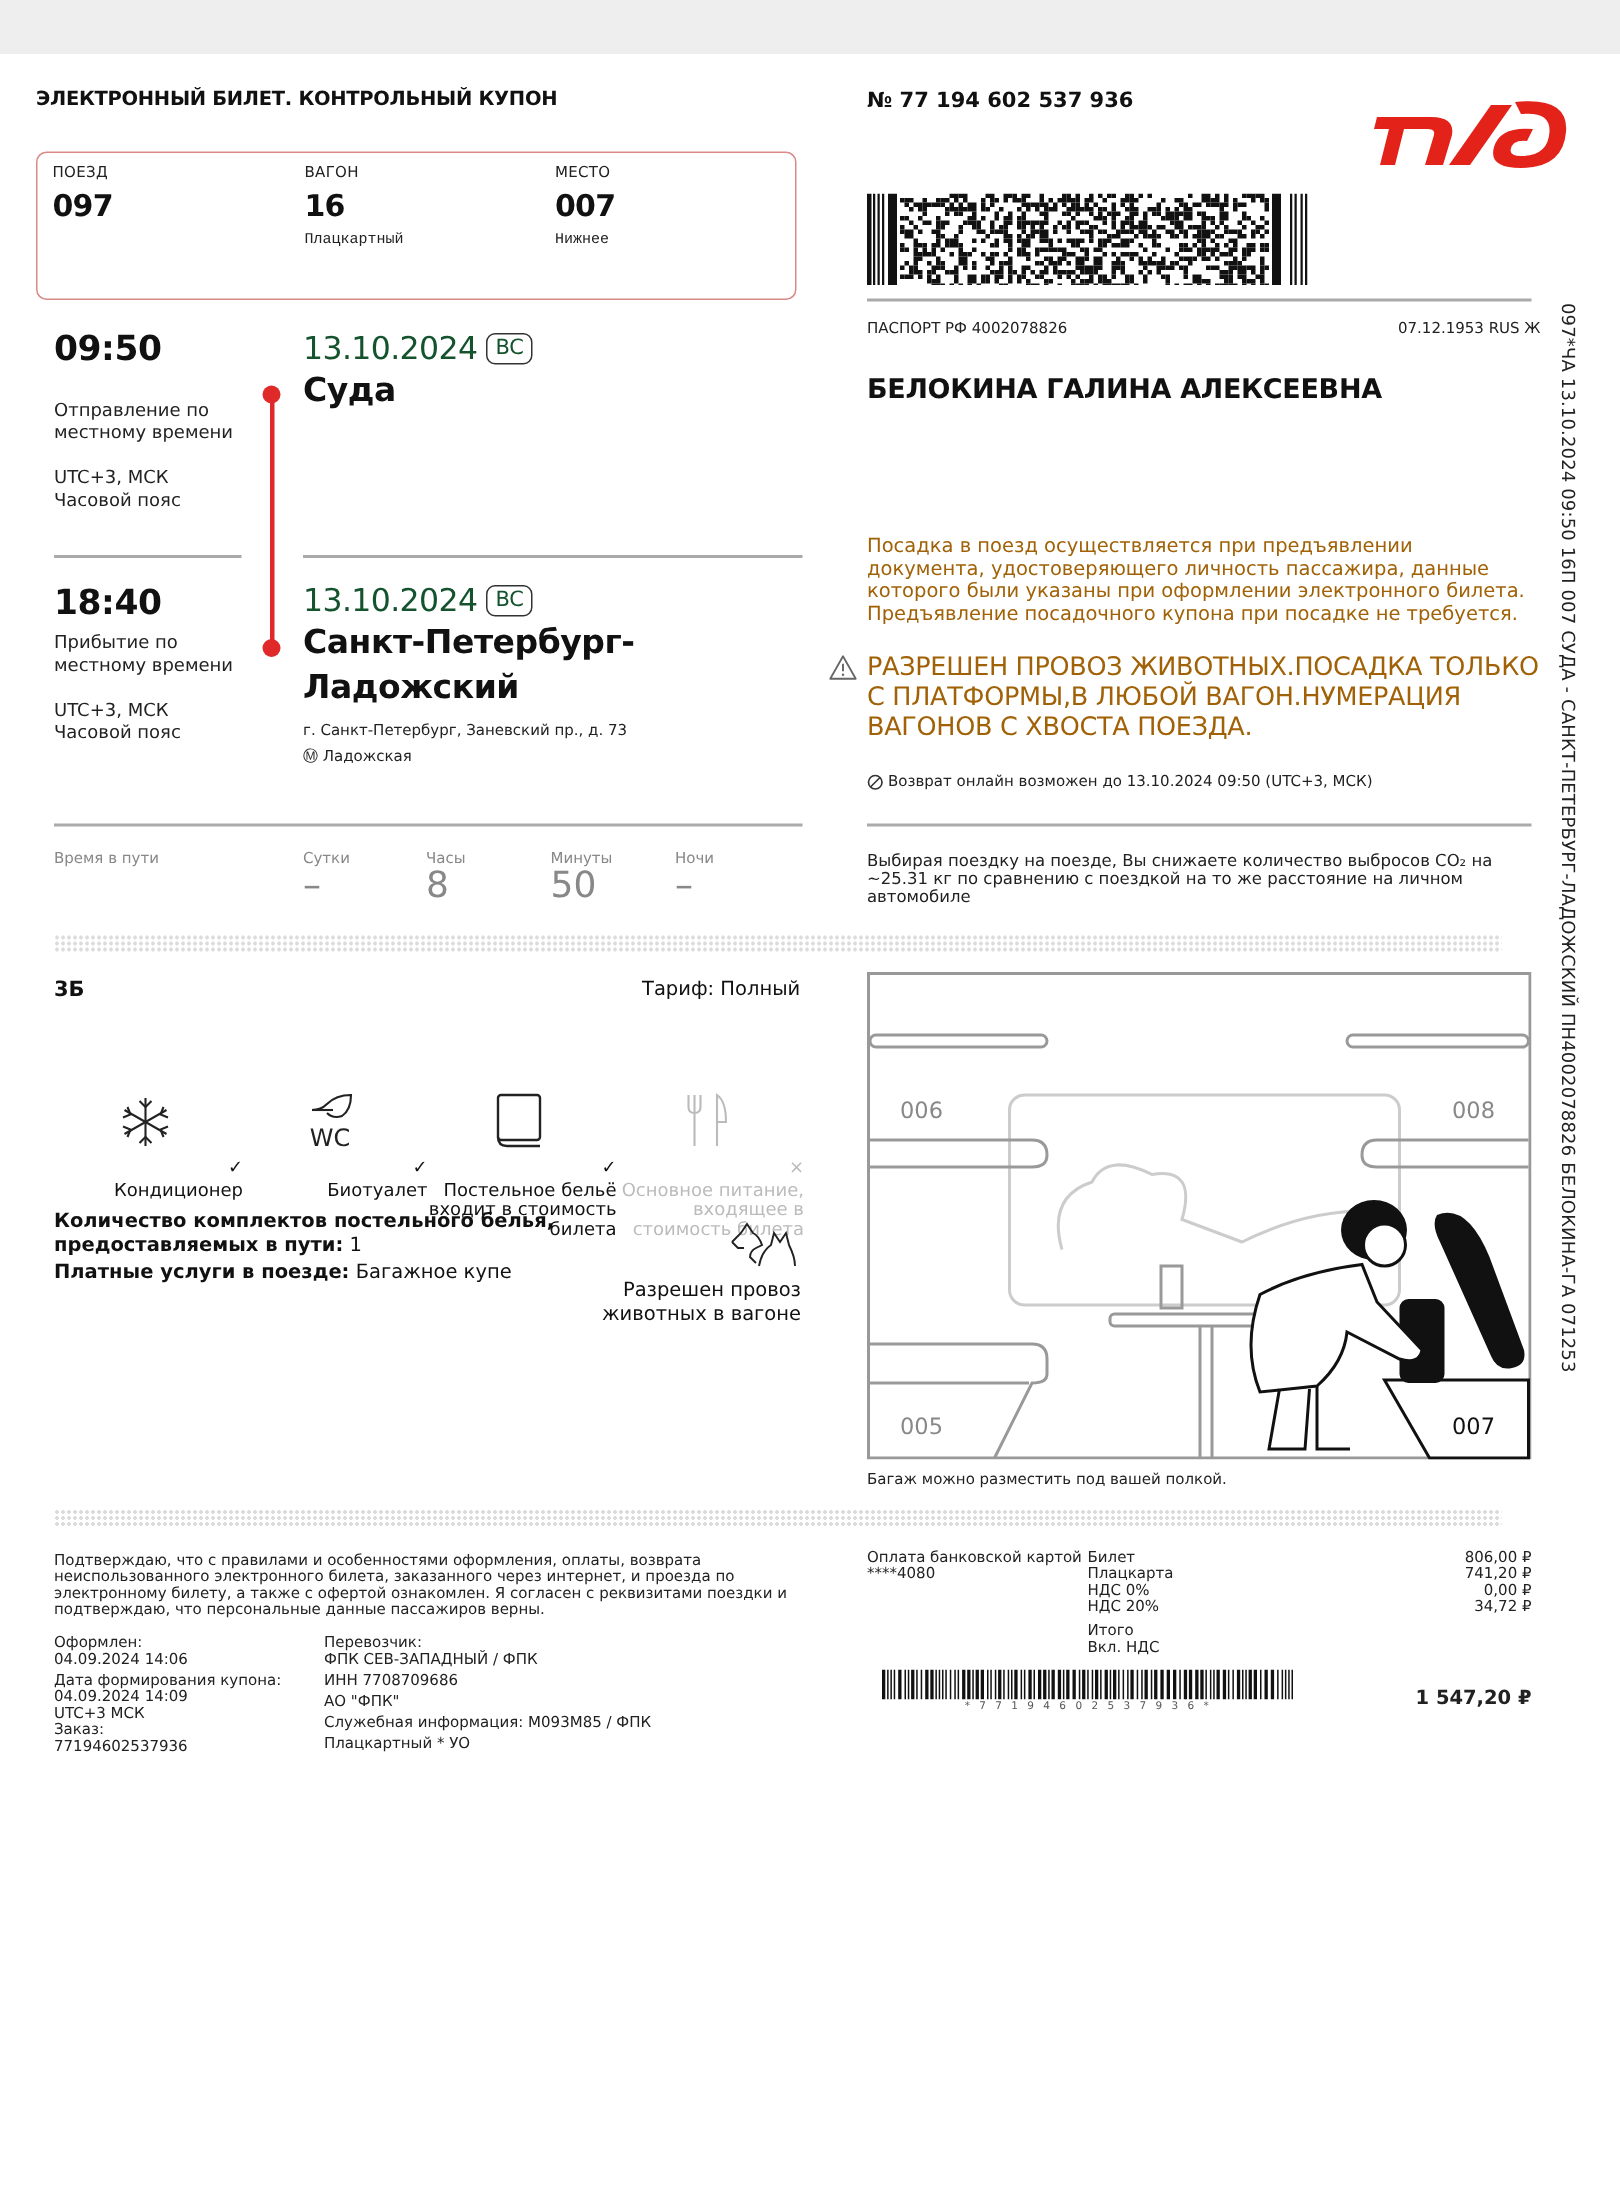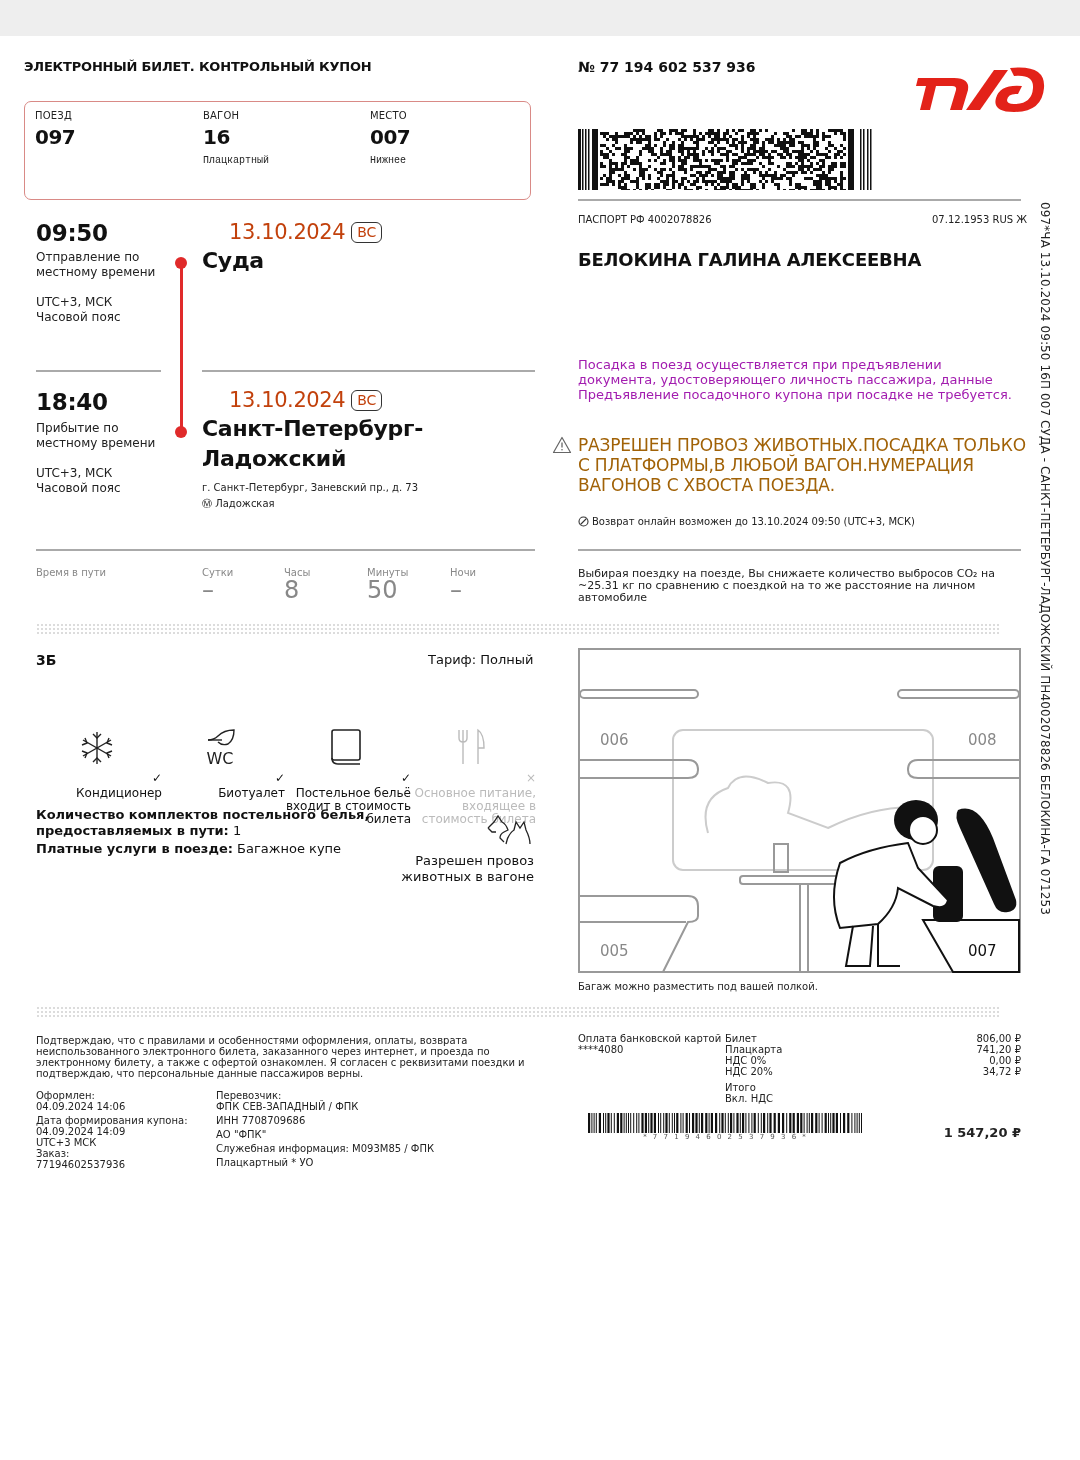--- a/index.html
+++ b/index.html
@@ -12,40 +12,40 @@
   .logo { left: 914px; top: 60px; width: 136px; height: 60px; }
 
   .tbox { left: 24px; top: 101px; width: 507px; height: 99px; border: 1.5px solid #d98a86; border-radius: 7px; padding-left: 20px; }
   .tcol { position: absolute; top: 8px; }
   .tcol .lbl { font-size: 10px; color: #222; letter-spacing: 0.2px; }
   .tcol .val { font-size: 20px; font-weight: bold; margin-top: 4px; letter-spacing: -0.5px; }
   .tcol .sub { font-size: 10px; color: #222; margin-top: 6px; font-family: Liberation Mono, monospace; }
 
   .time { font-size: 23px; font-weight: bold; letter-spacing: -0.3px; }
   .tdesc { font-size: 12px; line-height: 15px; color: #222; }
-  .date { font-size: 21px; color: #c2410c; letter-spacing: -0.4px; display: flex; align-items: center; gap: 6px; margin-left: 27px; }
+  .date { font-size: 21px; color: #14532d; letter-spacing: -0.4px; display: flex; align-items: center; gap: 6px; }
   .dow { font-size: 14px; border: 1.5px solid #333; border-radius: 6px; padding: 1px 5px; line-height: 17px; }
   .station { font-size: 22px; font-weight: bold; line-height: 30px; letter-spacing: -0.3px; }
   .hline { height: 2px; background: #aaaaaa; }
   .route-line { left: 180px; top: 262px; width: 3px; height: 170px; background: #e02a2a; }
   .dot { width: 12px; height: 12px; border-radius: 50%; background: #e02a2a; }
 
   .dur-lbl { font-size: 10px; color: #888; }
   .dur-val { font-size: 24px; color: #888; line-height: 24px; }
 
   .perf { height: 12px; background-image: radial-gradient(#dcdcdc 1.2px, transparent 1.3px); background-size: 4px 4px; }
 
   .amen { position: absolute; top: 728px; width: 130px; text-align: right; font-size: 12px; line-height: 13px; }
   .amen .ico { height: 38px; display: flex; justify-content: center; align-items: flex-end; }
   .amen .mark { font-size: 12px; margin: 6px 0 2px; }
   .amen.off { color: #bbbbbb; }
 
   .name { left: 578px; top: 249px; font-size: 18px; font-weight: bold; letter-spacing: -0.2px; }
   .small { font-size: 10px; color: #222; }
-  .para { font-size: 13px; line-height: 15px; color: #a21caf; }
+  .para { font-size: 13px; line-height: 15px; color: #a16207; }
   .warn { font-size: 17px; line-height: 20px; color: #a16207; letter-spacing: -0.2px; }
   .vert { left: 1052px; top: 202px; transform-origin: 0 0; transform: rotate(90deg); white-space: nowrap; font-size: 12px; color: #222; letter-spacing: 0.1px; }
 
   .illus { left: 578px; top: 648px; width: 443px; height: 325px; }
   .foot { font-size: 10px; line-height: 11px; color: #222; }
   .price-row { display: flex; justify-content: space-between; }
 </style>
 </head>
 <body>
 
@@ -71,21 +71,21 @@
   </div>
   <div class="tcol" style="left:345px;">
     <div class="lbl">МЕСТО</div>
     <div class="val">007</div>
     <div class="sub">Нижнее</div>
   </div>
 </div>
 
 <div class="abs" style="left:36px; top:220px;">
   <div class="time">09:50</div>
-  <div class="tdesc" style="margin-top:4px;">
+  <div class="tdesc" style="margin-top:20px;">
     <div>Отправление по</div>
     <div>местному времени</div>
   </div>
   <div class="tdesc" style="margin-top:15px;">
     <div>UTC+3, МСК</div>
     <div>Часовой пояс</div>
   </div>
 </div>
 <div class="abs" style="left:202px; top:220px;">
   <div class="date">
@@ -971,20 +971,21 @@
     <rect x="265" y="60" width="3" height="3" fill="#111"></rect>
   </svg>
 <div class="abs hline" style="left:578px; top:199px; width:443px; height:1.5px;"></div>
 <div class="abs small" style="left:578px; top:214px;">ПАСПОРТ РФ 4002078826</div>
 <div class="abs small" style="left:932px; top:214px;">07.12.1953 RUS Ж</div>
 <div class="abs name">БЕЛОКИНА ГАЛИНА АЛЕКСЕЕВНА</div>
 
 <div class="abs para" style="left:578px; top:357px;">
   <div>Посадка в поезд осуществляется при предъявлении</div>
   <div>документа, удостоверяющего личность пассажира, данные</div>
+  <div>которого были указаны при оформлении электронного билета.</div>
   <div>Предъявление посадочного купона при посадке не требуется.</div>
 </div>
 <svg class="abs" style="left:552px; top:436px;" width="20" height="18" viewBox="0 0 20 18">
   <path d="M10 1.5 L18.5 16.5 H1.5 Z" fill="none" stroke="#666" stroke-width="1.2" stroke-linejoin="round"></path>
   <line x1="10" y1="6.5" x2="10" y2="11.5" stroke="#666" stroke-width="1.3"></line>
   <circle cx="10" cy="13.8" r="0.8" fill="#666"></circle>
 </svg>
 <div class="abs warn" style="left:578px; top:435px;">
   <div>РАЗРЕШЕН ПРОВОЗ ЖИВОТНЫХ.ПОСАДКА ТОЛЬКО</div>
   <div>С ПЛАТФОРМЫ,В ЛЮБОЙ ВАГОН.НУМЕРАЦИЯ</div>

